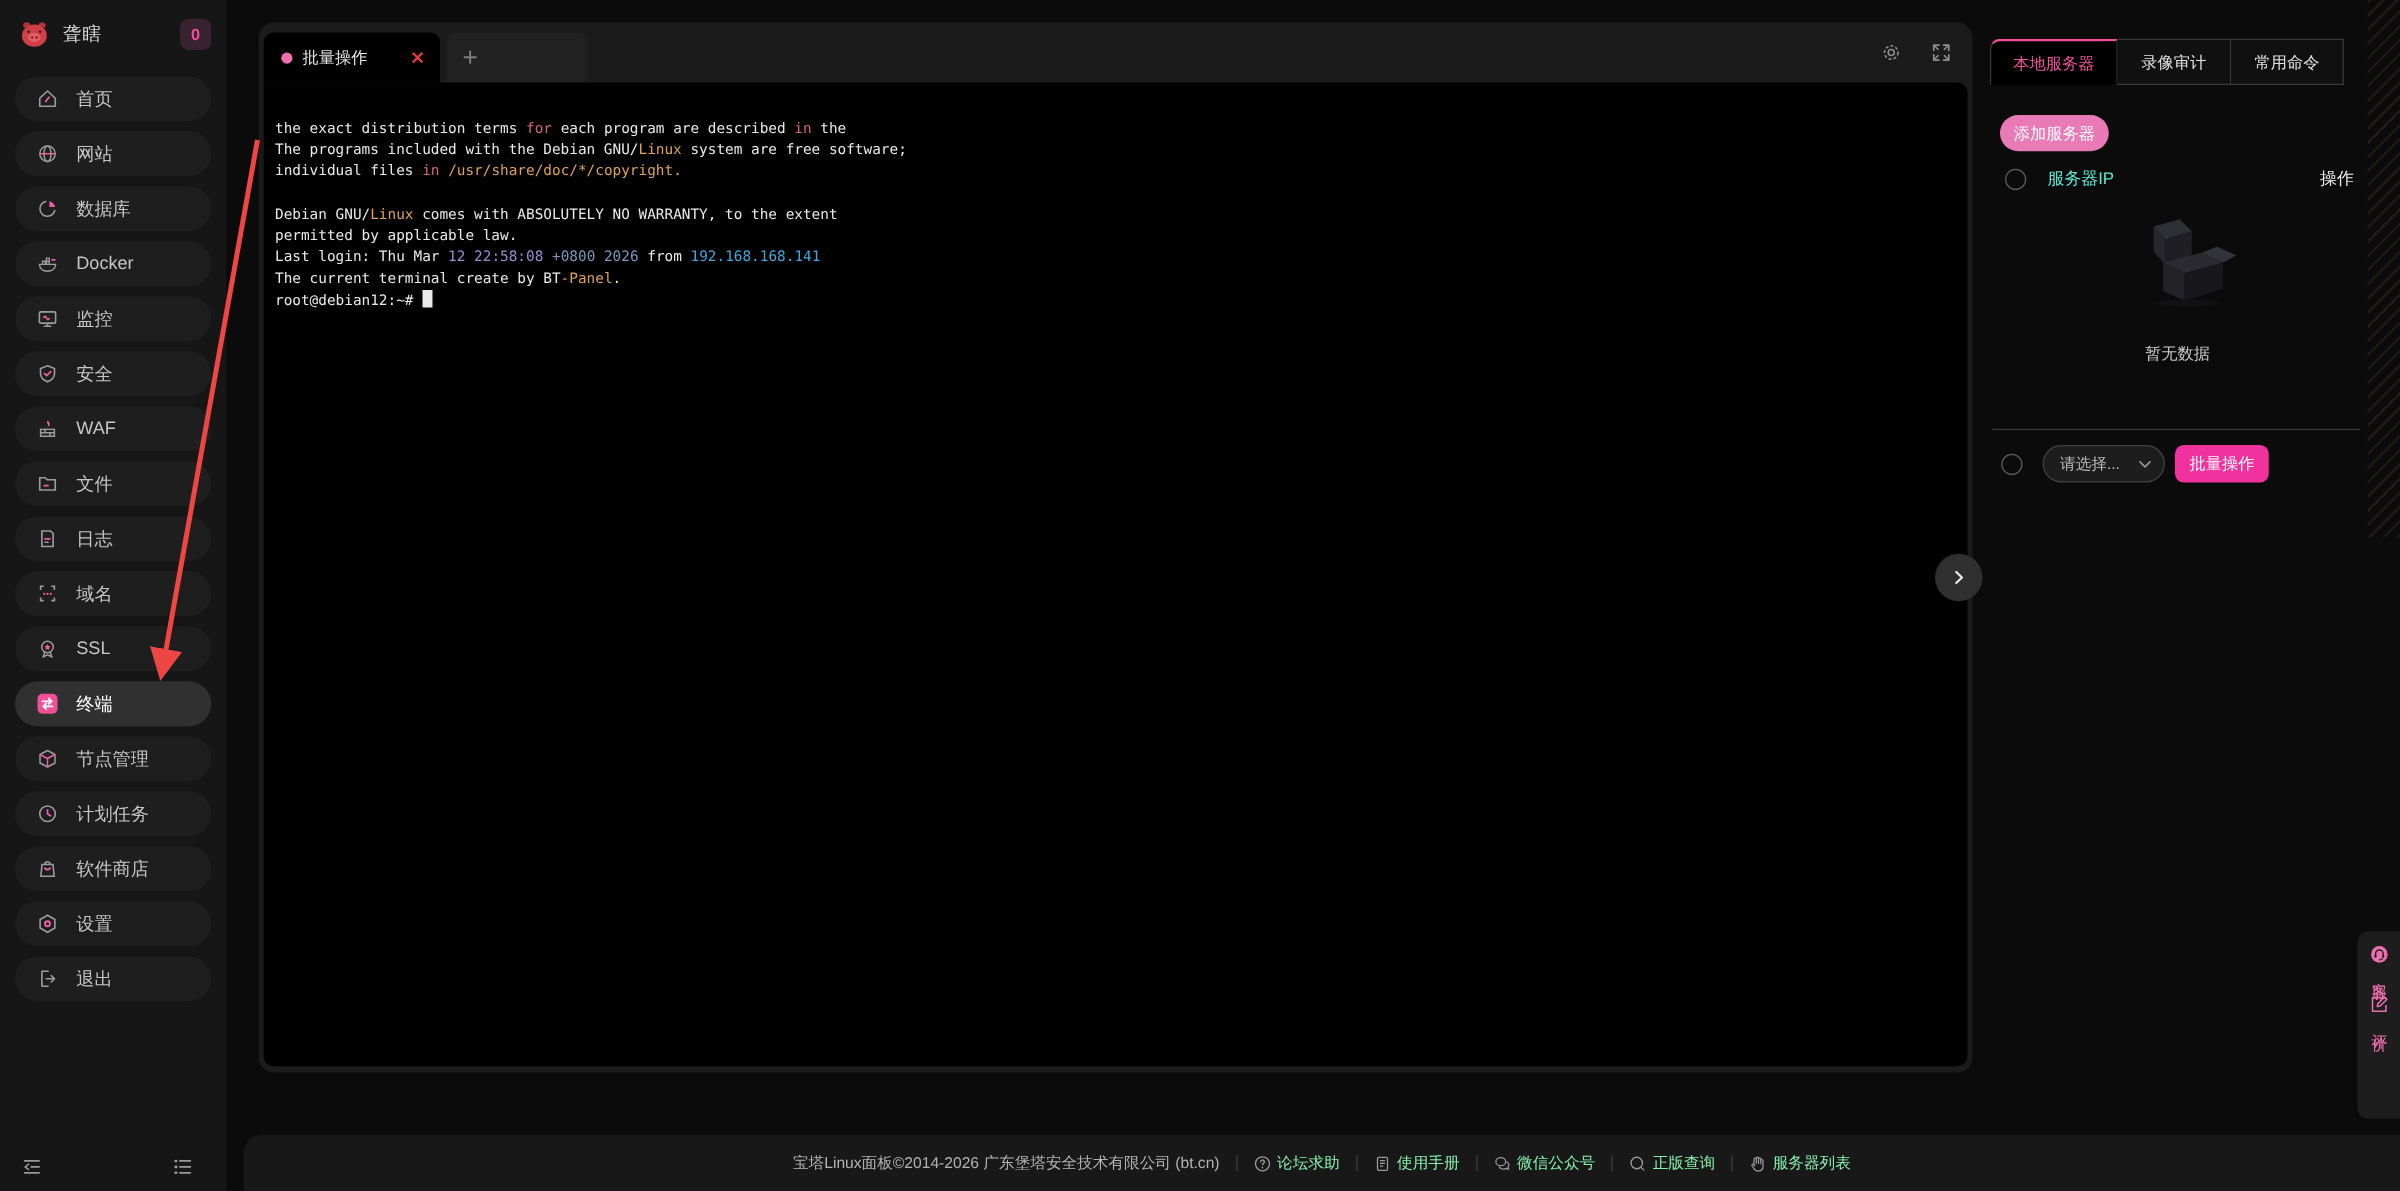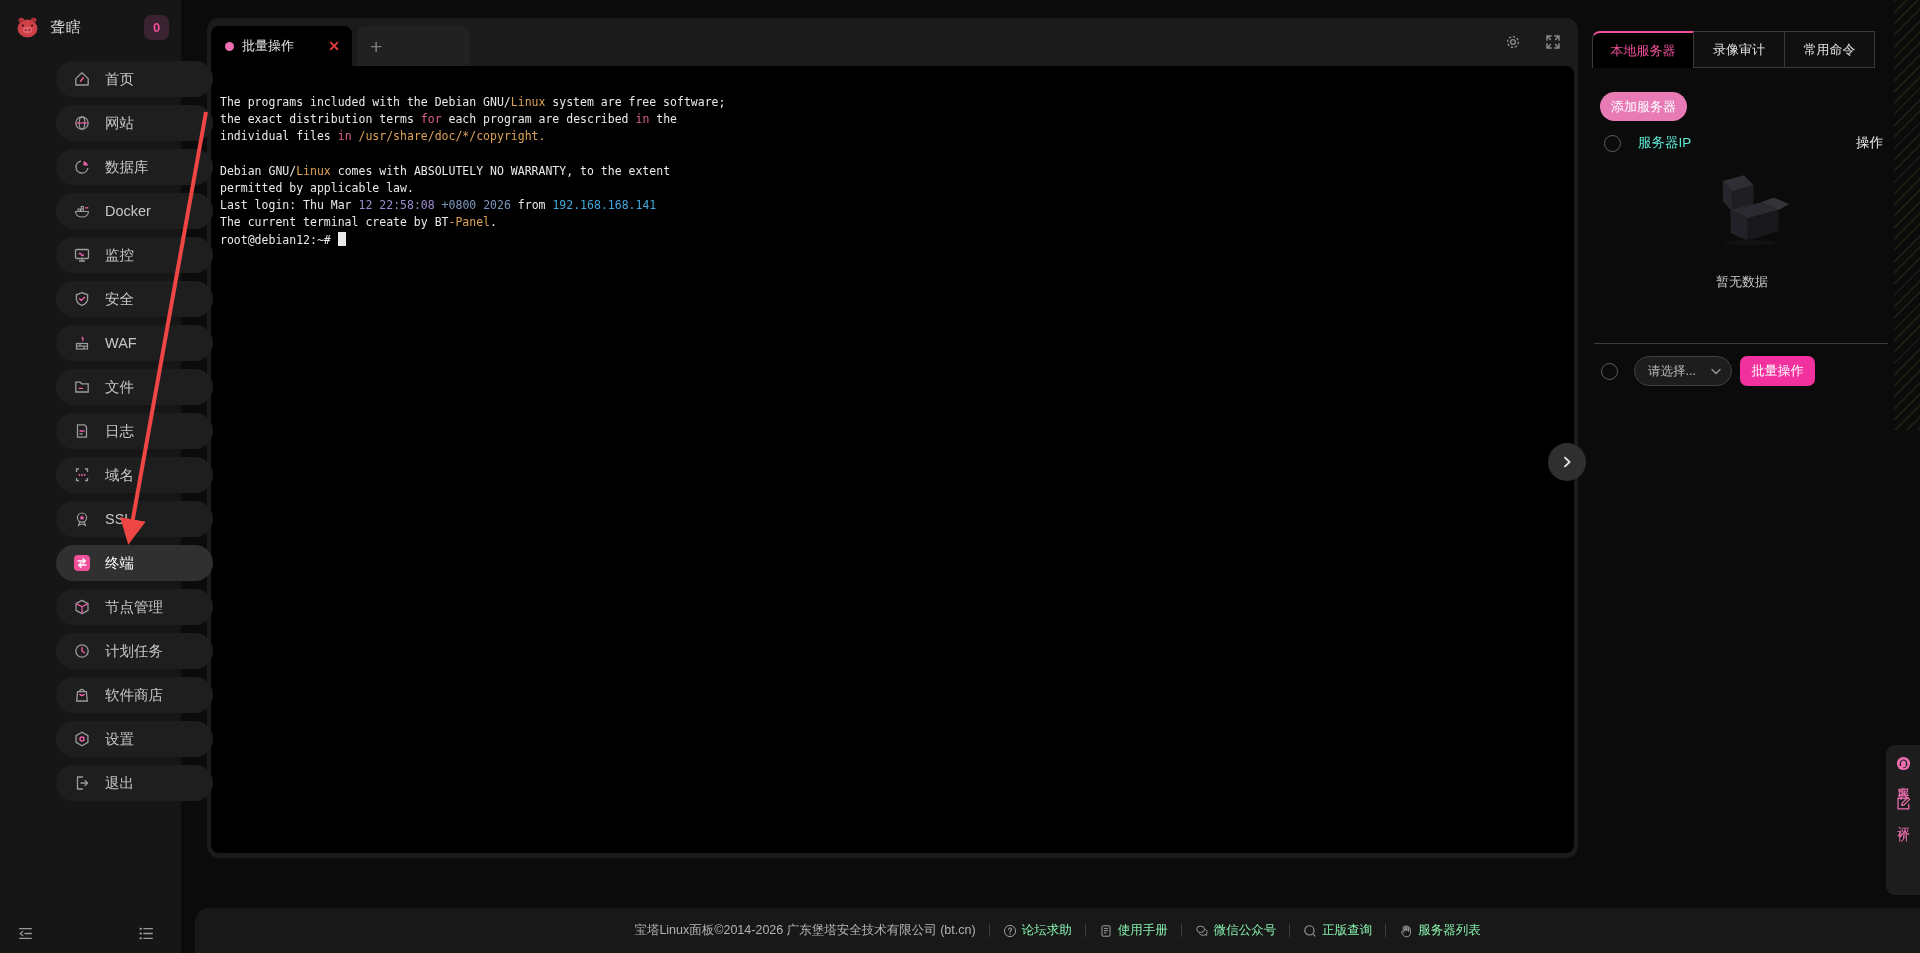--- a/index.html
+++ b/index.html
@@ -4,21 +4,21 @@
 <style>
   * { margin:0; padding:0; box-sizing:border-box; }
   html,body { width:1920px; height:953px; background:#0b0b0b; font-family:"Liberation Sans",sans-serif; overflow:hidden; position:relative; }
 
   
   .sidebar { position:absolute; left:0; top:0; width:181px; height:953px; background:#161616; z-index:2; }
   .logo-row { display:flex; align-items:center; padding:14px 12px 0 14px; }
   .logo-row svg { flex:0 0 auto; }
   .app-title { color:#d8d8d8; font-size:15px; margin-left:9px; letter-spacing:1px; }
   .badge { margin-left:auto; width:25px; height:25px; border-radius:7px; background:#3a2331; color:#f0509a; font-size:13px; font-weight:bold; display:flex; align-items:center; justify-content:center; }
-  .menu { margin-top:20px;padding-left:44px; }
+  .menu { margin-top:20px; }
   .side-item { width:157px; height:36px; margin:0 0 8px 12px; background:#1e1e1e; border-radius:18px; display:flex; align-items:center; padding-left:17px; cursor:pointer; }
   .side-item.active { background:#303030; }
   .side-icon { width:18px; height:18px; display:inline-flex; }
   .side-icon svg { width:18px; height:18px; }
   .side-label { margin-left:14px; color:#c6c6c6; font-size:14.5px; }
   .side-item.active .side-label { color:#ffffff; }
   .side-bottom { position:absolute; bottom:11px; left:0; width:181px; display:flex; }
   .side-bottom .b-icon { width:17px; height:17px; cursor:pointer; }
   .side-bottom .b-icon:first-child { margin-left:17px; }
   .side-bottom .b-icon:last-child { margin-left:104px; }
@@ -296,22 +296,22 @@
       </span>
       <span class="bi">
         <svg viewBox="0 0 18 18" fill="none" stroke="#8d8d8d" stroke-width="1.4" stroke-linecap="round" stroke-linejoin="round">
             <path d="M7.2 3 H3 v4.2 M10.8 3 H15 v4.2 M3 10.8 V15 h4.2 M15 10.8 V15 h-4.2"></path>
             <path d="M3.6 3.6 l2.8 2.8 M14.4 3.6 l-2.8 2.8 M3.6 14.4 l2.8 -2.8 M14.4 14.4 l-2.8 -2.8"></path>
           </svg>
       </span>
     </div>
   </div>
   <div class="term-body">
+      <div class="term-line"><span>the exact distribution terms </span><span style="color: rgb(212, 98, 140);">for</span><span> each program are described </span><span style="color: rgb(212, 98, 140);">in</span><span> the</span></div>
       <div class="term-line"><span>The programs included with the Debian GNU/</span><span style="color: rgb(220, 162, 87);">Linux</span><span> system are free software;</span></div>
-      <div class="term-line"><span>the exact distribution terms </span><span style="color: rgb(212, 98, 140);">for</span><span> each program are described </span><span style="color: rgb(212, 98, 140);">in</span><span> the</span></div>
       <div class="term-line"><span>individual files </span><span style="color: rgb(212, 98, 140);">in</span><span> </span><span style="color: rgb(220, 162, 87);">/usr/share/doc/*/copyright.</span></div>
       <div class="term-line"></div>
       <div class="term-line"><span>Debian GNU/</span><span style="color: rgb(220, 162, 87);">Linux</span><span> comes with ABSOLUTELY NO WARRANTY, to the extent</span></div>
       <div class="term-line"><span>permitted by applicable law.</span></div>
       <div class="term-line"><span>Last login: Thu Mar </span><span style="color: rgb(156, 139, 208);">12</span><span> </span><span style="color: rgb(156, 139, 208);">22:58:08</span><span> </span><span style="color: rgb(123, 151, 189);">+0800</span><span> </span><span style="color: rgb(123, 151, 189);">2026</span><span> from </span><span style="color: rgb(65, 167, 220);">192.168.168.141</span></div>
       <div class="term-line"><span>The current terminal create by BT</span><span style="color: rgb(220, 162, 87);">-Panel</span><span>.</span></div>
       <div class="term-line"><span>root@debian12:~# </span><span class="cursor"></span></div>
     </div>
   <div class="chevron-btn">
     <svg width="14" height="14" viewBox="0 0 14 14">

